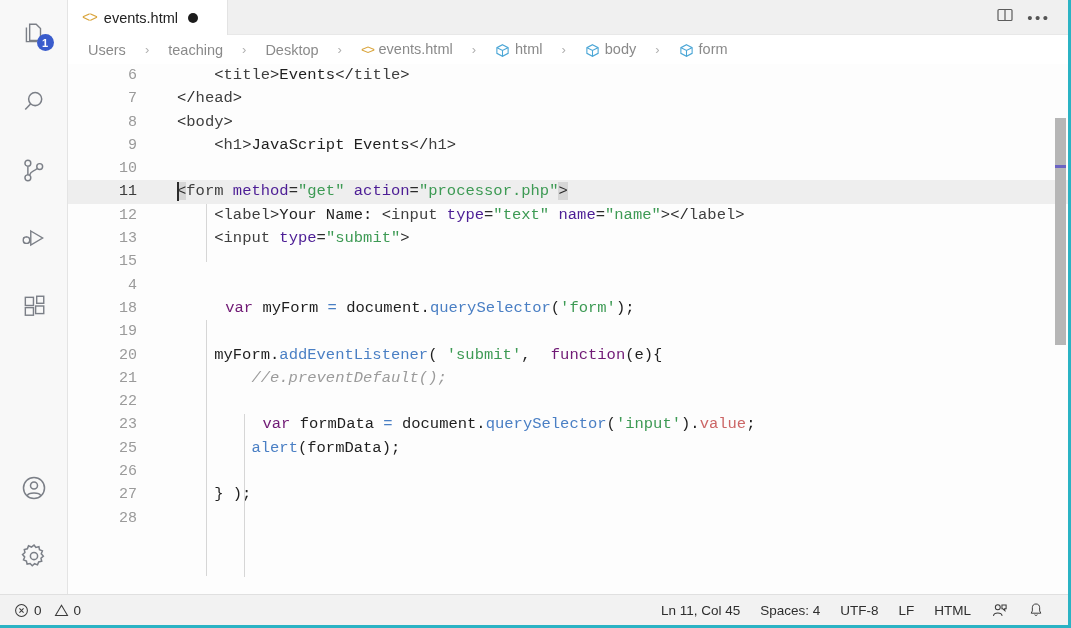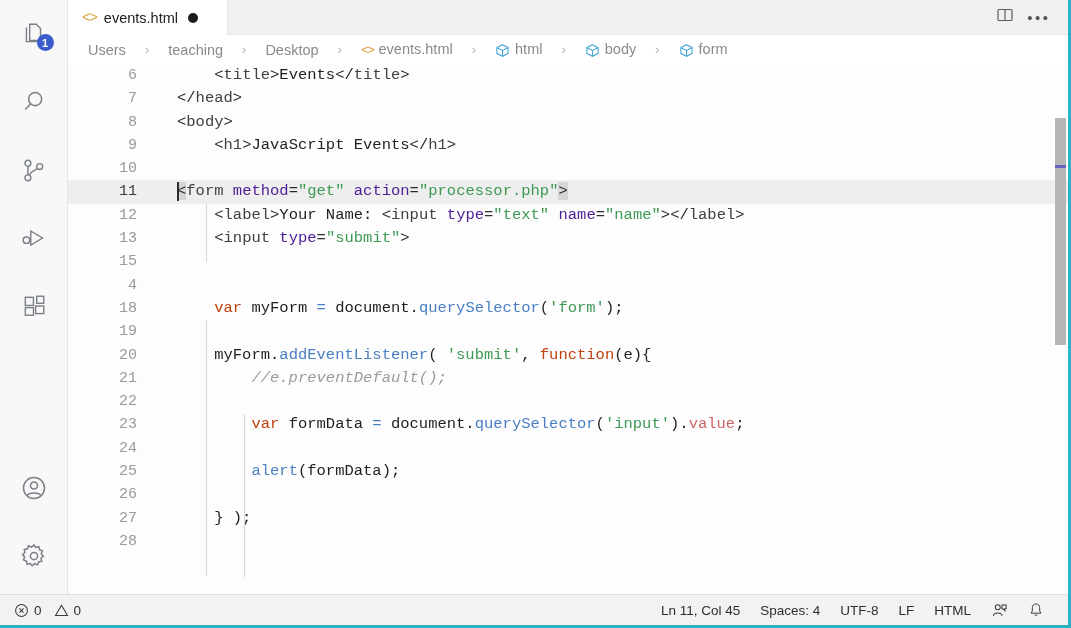--- a/index.html
+++ b/index.html
@@ -177,21 +177,21 @@
     width: 1px;
     background: #d6d6d6;
     z-index: 0;
   }
   
   .t-tag      { color: #404040; }
   .t-punc     { color: #2b2b2b; }
   .t-attr     { color: #4c1d95; }
   .t-str      { color: #3d9a54; }
   .t-txt      { color: #1f1f1f; }
-  .t-kw       { color: #c2410c; }
+  .t-kw       { color: #701a75; margin-left: 11px; }
   .t-fn       { color: #4a7fc4; }
   .t-prop     { color: #cc6666; }
   .t-op       { color: #4a7fc4; }
   .t-comment  { color: #9b9b9b; font-style: italic; font-family: Liberation Mono, monospace; }
   .t-plain    { color: #1f1f1f; }
   .brkt-hl {
     background: #d6d6d6;
   }
   .cursor {
     position: absolute;
@@ -401,21 +401,20 @@
         <div class="code-line"><div class="ln">12</div><div class="code-text"><span class="t-plain">    </span><span class="t-punc">&lt;</span><span class="t-tag">label</span><span class="t-punc">&gt;</span><span class="t-txt">Your Name: </span><span class="t-punc">&lt;</span><span class="t-tag">input</span><span class="t-plain"> </span><span class="t-attr">type</span><span class="t-punc">=</span><span class="t-str">"text"</span><span class="t-plain"> </span><span class="t-attr">name</span><span class="t-punc">=</span><span class="t-str">"name"</span><span class="t-punc">&gt;</span><span class="t-punc">&lt;/</span><span class="t-tag">label</span><span class="t-punc">&gt;</span></div></div>
         <div class="code-line"><div class="ln">13</div><div class="code-text"><span class="t-plain">    </span><span class="t-punc">&lt;</span><span class="t-tag">input</span><span class="t-plain"> </span><span class="t-attr">type</span><span class="t-punc">=</span><span class="t-str">"submit"</span><span class="t-punc">&gt;</span></div></div>
         <div class="code-line"><div class="ln">15</div><div class="code-text"></div></div>
         <div class="code-line"><div class="ln">4</div><div class="code-text"></div></div>
         <div class="code-line"><div class="ln">18</div><div class="code-text"><span class="t-plain">    </span><span class="t-kw">var</span><span class="t-plain"> myForm </span><span class="t-op">=</span><span class="t-plain"> document.</span><span class="t-fn">querySelector</span><span class="t-plain">(</span><span class="t-str">'form'</span><span class="t-plain">);</span></div></div>
         <div class="code-line"><div class="ln">19</div><div class="code-text"></div></div>
         <div class="code-line"><div class="ln">20</div><div class="code-text"><span class="t-plain">    myForm.</span><span class="t-fn">addEventListener</span><span class="t-plain">( </span><span class="t-str">'submit'</span><span class="t-plain">, </span><span class="t-kw">function</span><span class="t-plain">(e){</span></div></div>
         <div class="code-line"><div class="ln">21</div><div class="code-text"><span class="t-comment">        //e.preventDefault();</span></div></div>
         <div class="code-line"><div class="ln">22</div><div class="code-text"></div></div>
         <div class="code-line"><div class="ln">23</div><div class="code-text"><span class="t-plain">        </span><span class="t-kw">var</span><span class="t-plain"> formData </span><span class="t-op">=</span><span class="t-plain"> document.</span><span class="t-fn">querySelector</span><span class="t-plain">(</span><span class="t-str">'input'</span><span class="t-plain">).</span><span class="t-prop">value</span><span class="t-plain">;</span></div></div>
-        <div class="code-line"><div class="ln">24</div><div class="code-text"></div></div>
         <div class="code-line"><div class="ln">25</div><div class="code-text"><span class="t-plain">        </span><span class="t-fn">alert</span><span class="t-plain">(formData);</span></div></div>
         <div class="code-line"><div class="ln">26</div><div class="code-text"></div></div>
         <div class="code-line"><div class="ln">27</div><div class="code-text"><span class="t-plain">    } );</span></div></div>
         <div class="code-line"><div class="ln">28</div><div class="code-text"></div></div>
         <div class="guide" style="left: 138px; top: 140px; height: 58px;"></div>
         <div class="guide" style="left: 138px; top: 256px; height: 256px;"></div>
         <div class="guide" style="left: 176px; top: 350px; height: 163px;"></div>
       </div>
   </div>
 

